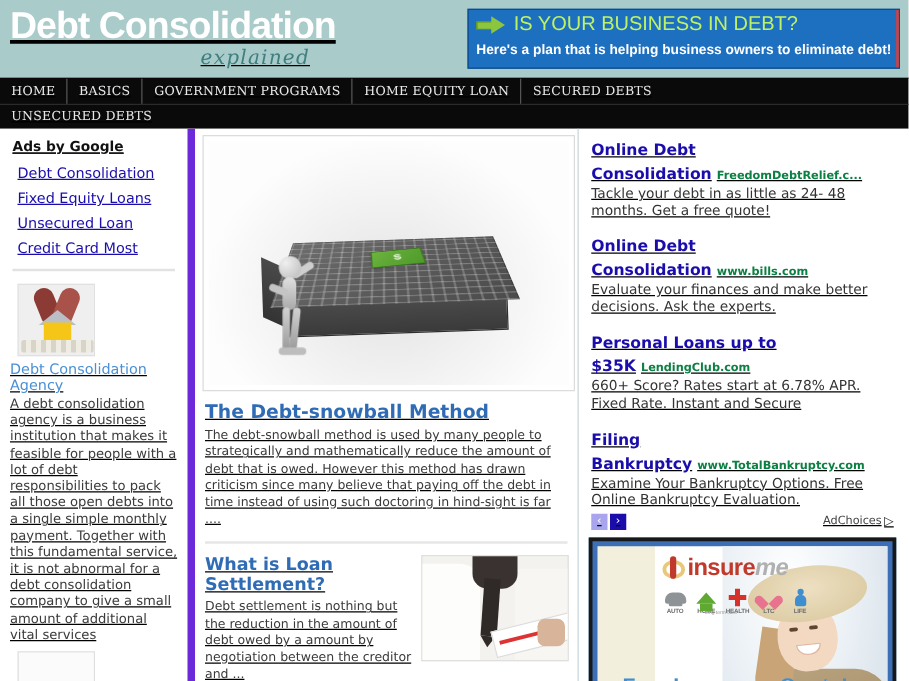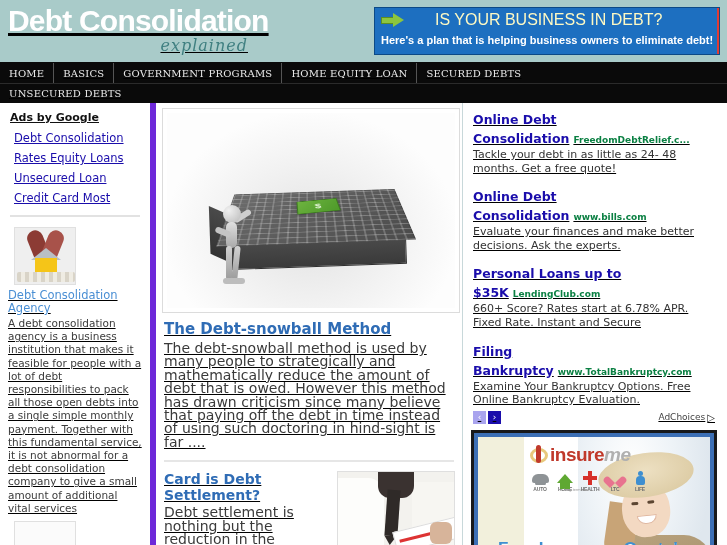--- a/index.html
+++ b/index.html
@@ -64,25 +64,24 @@
     background:#8cc63f; border:1px solid #5d8f20; border-right:none;
   }
   .arrow-icon .head {
     position:absolute; left:12px; top:0px;
     width:0;height:0;border-top:7px solid transparent;border-bottom:7px solid transparent;
     border-left:11px solid #8cc63f;
   }
   .banner-head {
     font-family: "Liberation Sans", sans-serif;
     font-size: 16px; font-weight: normal;
-    color: #fef9c3;
+    color: #bef264;
     letter-spacing: 0px;
     white-space: nowrap;
     line-height: 18px;
-    margin-left: 24px;
   }
   .banner-sub {
     font-family: "Liberation Sans", sans-serif;
     font-size: 11px; font-weight: bold;
     color: #ffffff;
     line-height: 14px;
     margin-top: 4px;
     white-space: nowrap;
   }
   .banner-cta {
@@ -318,21 +317,21 @@
 
   .art-title {
     font-family: "DejaVu Sans", sans-serif;
     font-size: 15px; font-weight: bold;
     color: #2f6cb5;
     margin: 8px 0 4px 2px;
     cursor:pointer; line-height:17px;
   }
   .art-body {
     font-family: "DejaVu Sans", sans-serif;
-    font-size: 14px;
+    font-size: 10px;
     color: #3a3a3a;
     line-height: 13.4px;
     margin: 0 2px;
   }
   .hr-art { border:none; border-top:2px solid #e6e6e6; margin: 11px 2px 9px 2px; }
 
   .art-split { display:flex; gap:8px; margin: 0 2px; }
   .art-split .txt { width: 165px; flex:none; }
   .art-split .pic {
     width: 118px; height: 85px; flex:none;
@@ -520,21 +519,21 @@
       <div class="nav-item">UNSECURED DEBTS</div>
     </div>
   </div>
 
   <div class="content">
 
     <div class="col-left">
       <div class="ads-title">Ads by Google</div>
       <ul class="ads-links">
         <li><span class="ads-link">Debt Consolidation</span></li>
-        <li><span class="ads-link">Rates Equity Loans</span></li>
+        <li><span class="ads-link">Fixed Equity Loans</span></li>
         <li><span class="ads-link">Unsecured Loan</span></li>
         <li><span class="ads-link">Credit Card Most</span></li>
       </ul>
 
       <hr class="hr-soft">
 
 
       <div class="mv-item">
         <div class="thumb">
           <span class="t1-bg"></span>
@@ -580,21 +579,21 @@
         </div>
       </div>
 
       <div class="art-title">The Debt-snowball Method</div>
       <p class="art-body">The debt-snowball method is used by many people to strategically and mathematically reduce the amount of debt that is owed. However this method has drawn criticism since many believe that paying off the debt in time instead of using such doctoring in hind-sight is far ....</p>
 
       <hr class="hr-art">
 
       <div class="art-split">
         <div class="txt">
-          <div class="art-title-sm">Card is Debt Settlement?</div>
+          <div class="art-title-sm">What is Loan Settlement?</div>
           <p class="art-body" style="margin:0;">Debt settlement is nothing but the reduction in the amount of debt owed by a amount by negotiation between the creditor and ...</p>
         </div>
         <div class="pic">
           <span class="p1-shirt"></span>
           <span class="p1-shoulder-l"></span>
           <span class="p1-shoulder-r"></span>
           <span class="p1-dark"></span>
           <span class="p1-tie"></span>
           <span class="p1-paper">
               <span class="p1-paper-line"></span>

